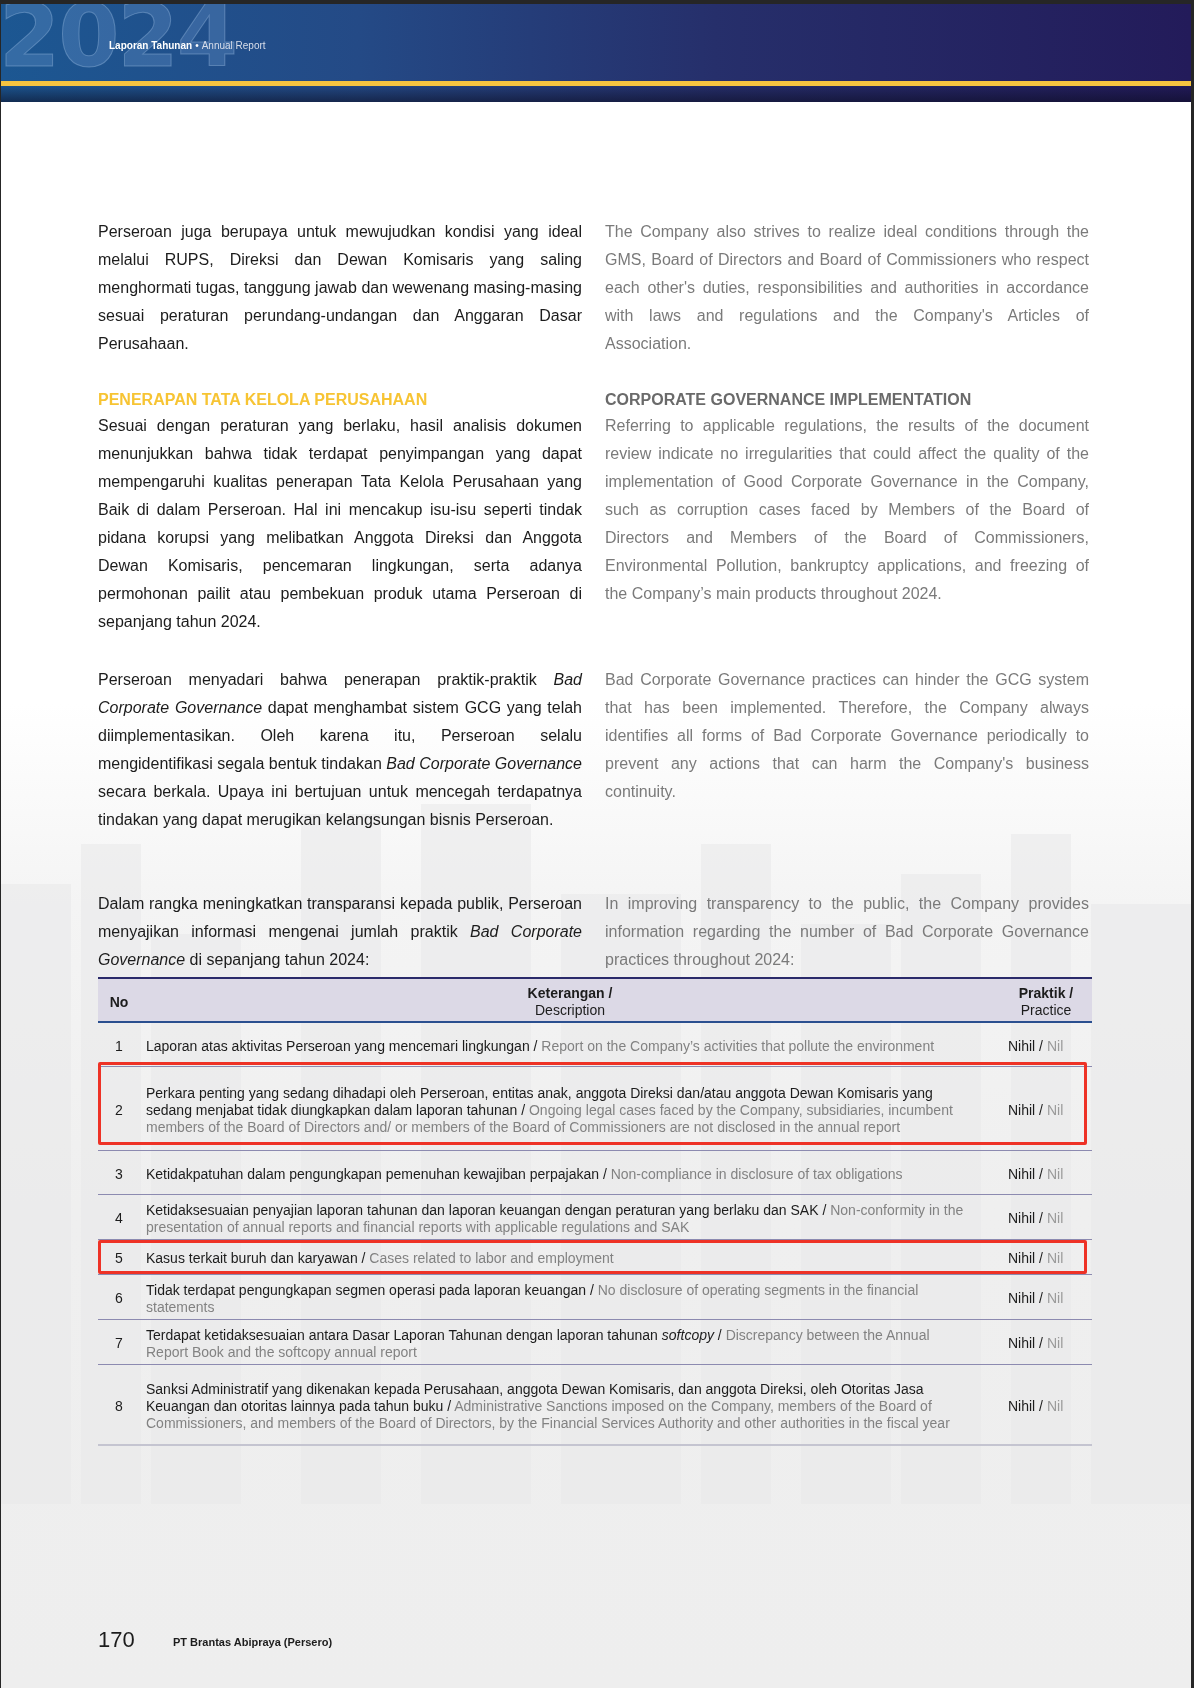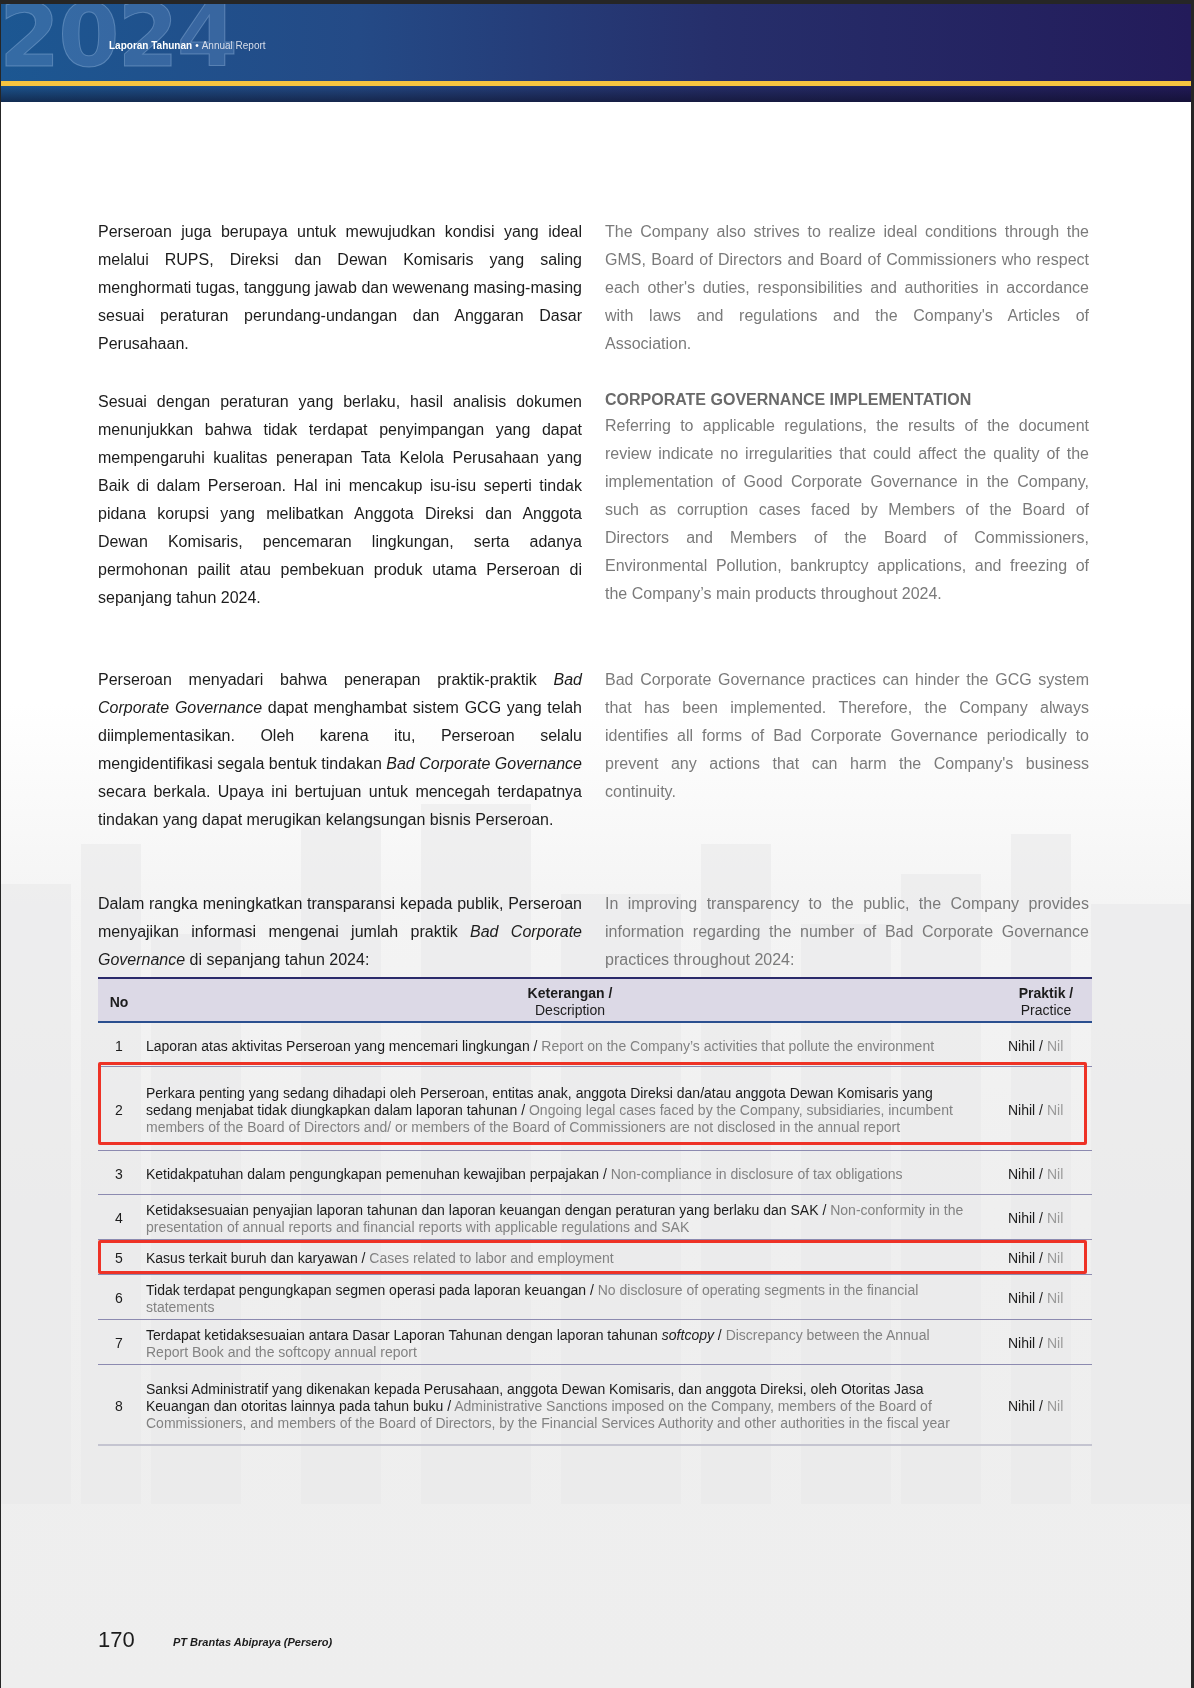--- a/index.html
+++ b/index.html
@@ -49,21 +49,21 @@
   table.bcg td { vertical-align: middle; padding: 6px 0 2px; line-height: 17px; border-bottom: 1px solid #8c8ab0; }
   table.bcg td.no { text-align: center; color: #1c1c1c; }
   table.bcg td.desc { padding-left: 6px; padding-right: 30px; color: #1c1c1c; }
   table.bcg td.desc .en { color: #828282; }
   table.bcg td.prac { text-align: left; padding-left: 8px; color: #1c1c1c; white-space: nowrap; }
   table.bcg td.prac .en { color: #9a9a9a; }
   table.bcg tr.last td { border-bottom: 2px solid #c4c4d0; }
   .hl { position: absolute; border: 3px solid #ee3226; border-radius: 2px; pointer-events: none; }
 
   .footer-page { position: absolute; left: 97px; top: 1623px; font-size: 22px; color: #1c1c1c; }
-  .footer-company { position: absolute; left: 172px; top: 1632px; font-size: 11px; font-weight: bold; color: #1c1c1c; font-style: italic; }
+  .footer-company { position: absolute; left: 172px; top: 1632px; font-size: 11px; font-weight: bold; color: #1c1c1c; }
 </style>
 </head>
 <body>
 
 <div class="page">
 
   <svg class="skyline" viewBox="0 0 1190 700" preserveAspectRatio="none">
     <g fill="#e9e9ea" opacity="0.55">
       <rect x="0" y="80" width="70" height="620"></rect>
       <rect x="80" y="40" width="60" height="660"></rect>
@@ -84,20 +84,21 @@
     <div class="header-title">
       <span class="b">Laporan Tahunan</span><span class="sep">•</span><span class="en">Annual Report</span>
     </div>
   </div>
   <div class="gold-bar"></div>
 
   <p class="col en" style="top:214px">The Company also strives to realize ideal conditions through the GMS, Board of Directors and Board of Commissioners who respect each other's duties, responsibilities and authorities in accordance with laws and regulations and the Company's Articles of Association.</p>
   <p class="col id" style="top:214px">Perseroan juga berupaya untuk mewujudkan kondisi yang ideal melalui RUPS, Direksi dan Dewan Komisaris yang saling menghormati tugas, tanggung jawab dan wewenang masing-masing sesuai peraturan perundang-undangan dan Anggaran Dasar Perusahaan.</p>
 
   <div class="col id" style="top:384px">
+    <h2 class="heading id">PENERAPAN TATA KELOLA PERUSAHAAN</h2>
     <p>Sesuai dengan peraturan yang berlaku, hasil analisis dokumen menunjukkan bahwa tidak terdapat penyimpangan yang dapat mempengaruhi kualitas penerapan Tata Kelola Perusahaan yang Baik di dalam Perseroan. Hal ini mencakup isu-isu seperti tindak pidana korupsi yang melibatkan Anggota Direksi dan Anggota Dewan Komisaris, pencemaran lingkungan, serta adanya permohonan pailit atau pembekuan produk utama Perseroan di sepanjang tahun 2024.</p>
   </div>
   <div class="col en" style="top:384px">
     <h2 class="heading en">CORPORATE GOVERNANCE IMPLEMENTATION</h2>
     <p>Referring to applicable regulations, the results of the document review indicate no irregularities that could affect the quality of the implementation of Good Corporate Governance in the Company, such as corruption cases faced by Members of the Board of Directors and Members of the Board of Commissioners, Environmental Pollution, bankruptcy applications, and freezing of the Company’s main products throughout 2024.</p>
   </div>
 
   <p class="col id" style="top:662px"><span>Perseroan menyadari bahwa penerapan praktik-praktik </span><i>Bad Corporate Governance</i><span> dapat menghambat sistem GCG yang telah diimplementasikan. Oleh karena itu, Perseroan selalu mengidentifikasi segala bentuk tindakan </span><i>Bad Corporate Governance</i><span> secara berkala. Upaya ini bertujuan untuk mencegah terdapatnya tindakan yang dapat merugikan kelangsungan bisnis Perseroan.</span></p>
   <p class="col en" style="top:662px">Bad Corporate Governance practices can hinder the GCG system that has been implemented. Therefore, the Company always identifies all forms of Bad Corporate Governance periodically to prevent any actions that can harm the Company's business continuity.</p>
 

